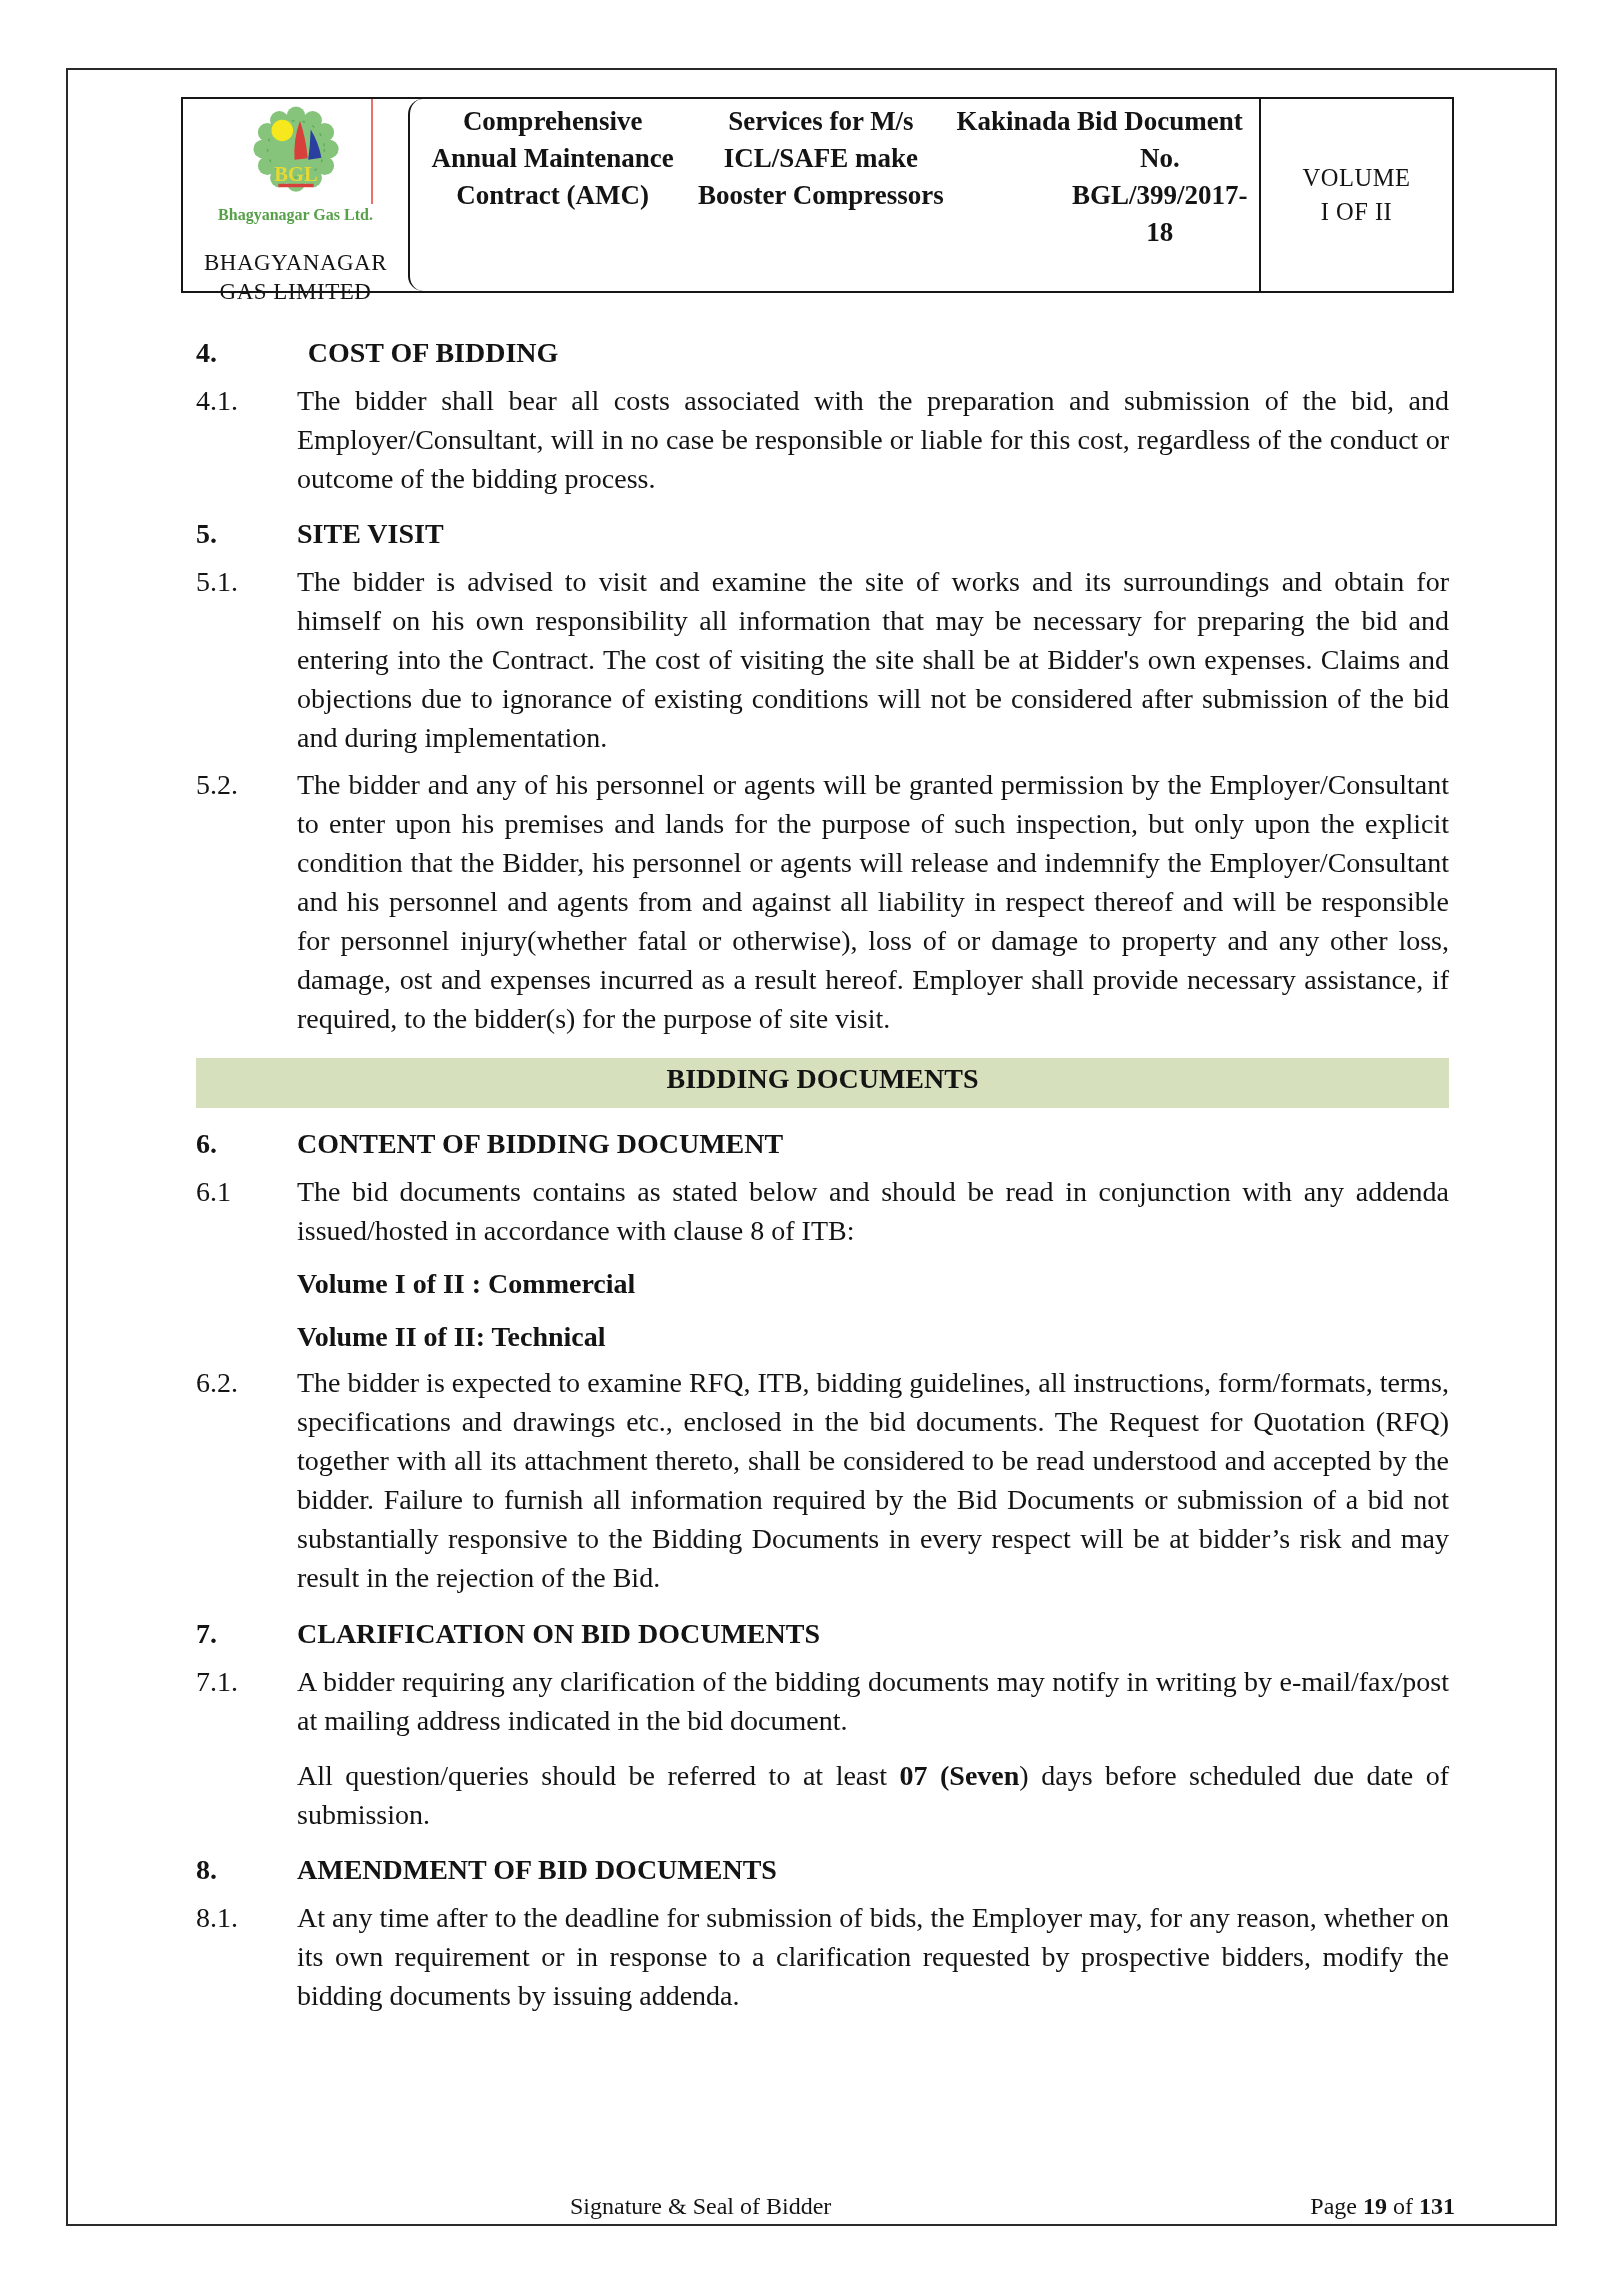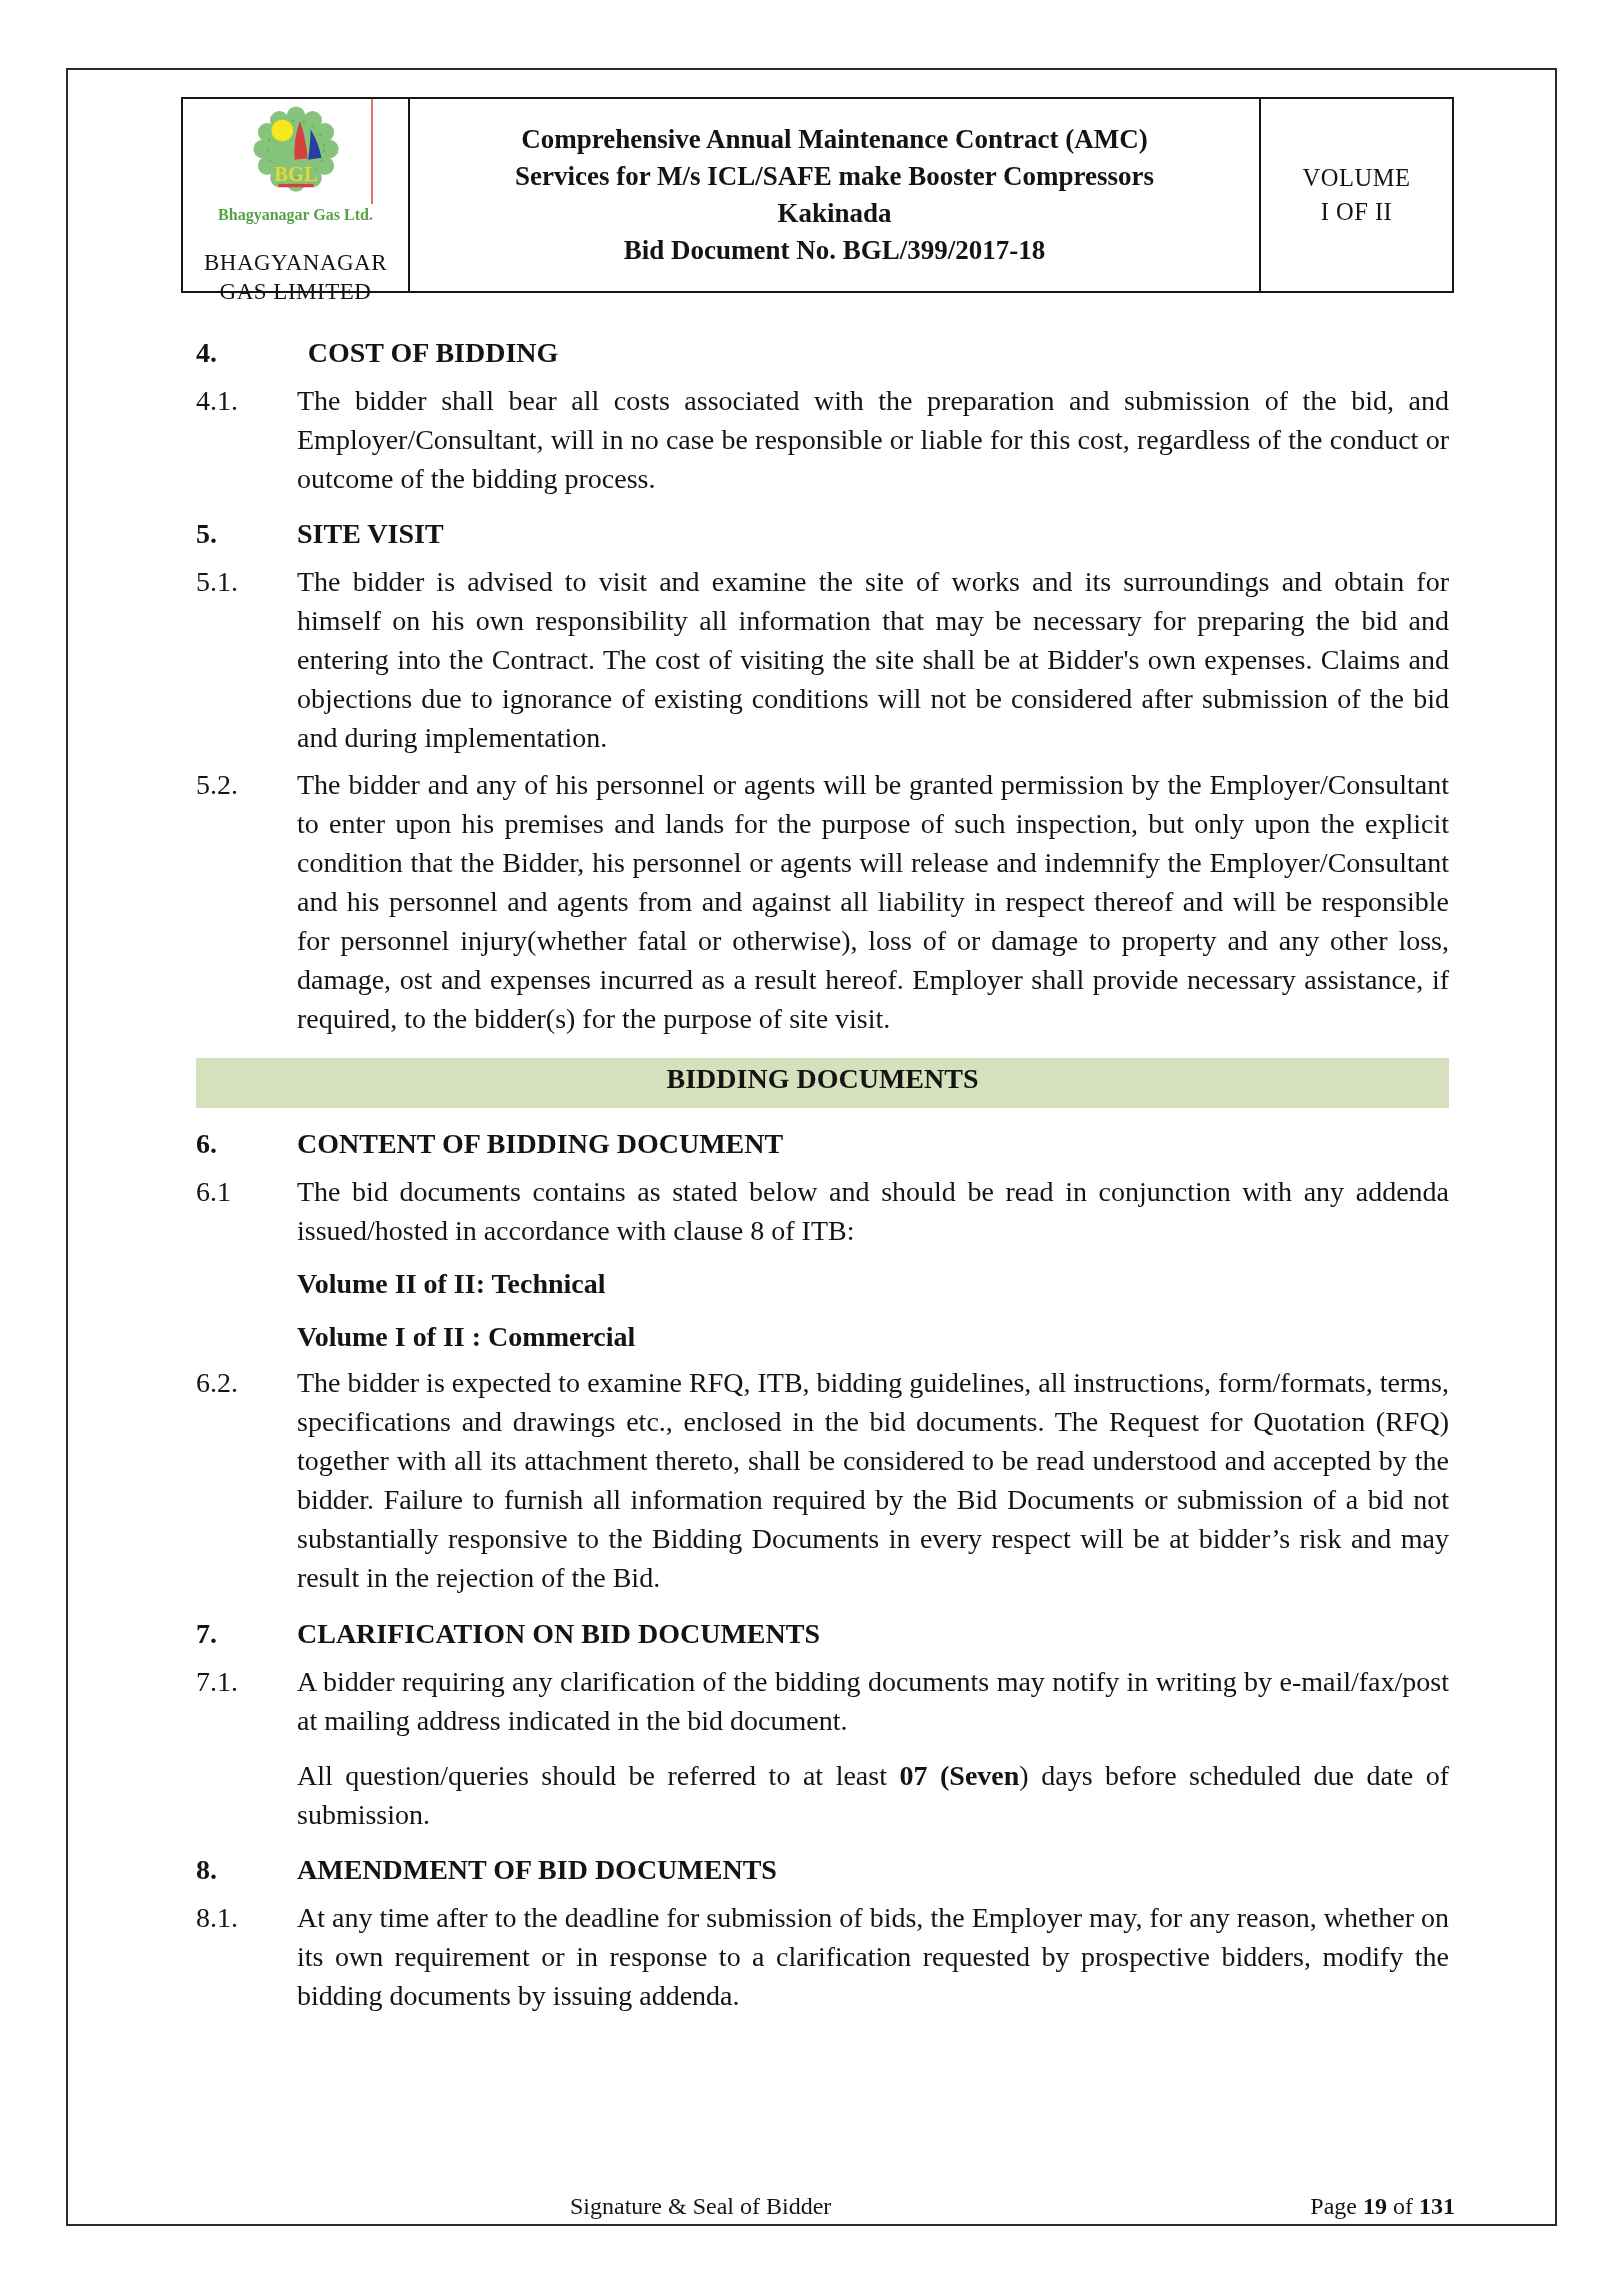--- a/index.html
+++ b/index.html
@@ -44,25 +44,26 @@
     margin-top:4px;
   }
   .org{
     margin-top:24px;
     font-size:23px;line-height:29px;
     letter-spacing:0.5px;
   }
   .title-cell{
     flex:1;
     border-left:2.9px solid #161616;
-    display:flex;flex-direction:column;justify-content:center;
+    display:flex;flex-direction:row;justify-content:center;
     text-align:center;
     font-weight:bold;
     font-size:27px;line-height:37px;
     padding:3.9px 9.8px;
+    border-radius:15px;
   }
   .vol-cell{
     width:193px;
     border-left:2.9px solid #161616;
     display:flex;flex-direction:column;justify-content:center;
     text-align:center;
     font-size:24.5px;line-height:34px;
     letter-spacing:0.5px;
   }
 
@@ -174,22 +175,22 @@
       <div class="banner">BIDDING DOCUMENTS</div>
 
       <div class="sec-head">
         <span class="num">6.</span>
         <span class="ttl">CONTENT OF BIDDING DOCUMENT</span>
       </div>
       <div class="item">
         <span class="num">6.1</span>
         <div class="txt">The bid documents contains as stated below and should be read in conjunction with any addenda issued/hosted in accordance with clause 8 of ITB:</div>
       </div>
+      <div class="note">Volume I of II : Commercial</div>
       <div class="note">Volume II of II: Technical</div>
-      <div class="note">Volume I of II : Commercial</div>
       <div class="item">
         <span class="num">6.2.</span>
         <div class="txt">The bidder is expected to examine RFQ, ITB, bidding guidelines, all instructions, form/formats, terms, specifications and drawings etc., enclosed in the bid documents. The Request for Quotation (RFQ) together with all its attachment thereto, shall be considered to be read understood and accepted by the bidder. Failure to furnish all information required by the Bid Documents or submission of a bid not substantially responsive to the Bidding Documents in every respect will be at bidder’s risk and may result in the rejection of the Bid.</div>
       </div>
 
       <div class="sec-head">
         <span class="num">7.</span>
         <span class="ttl">CLARIFICATION ON BID DOCUMENTS</span>
       </div>
       <div class="item">

